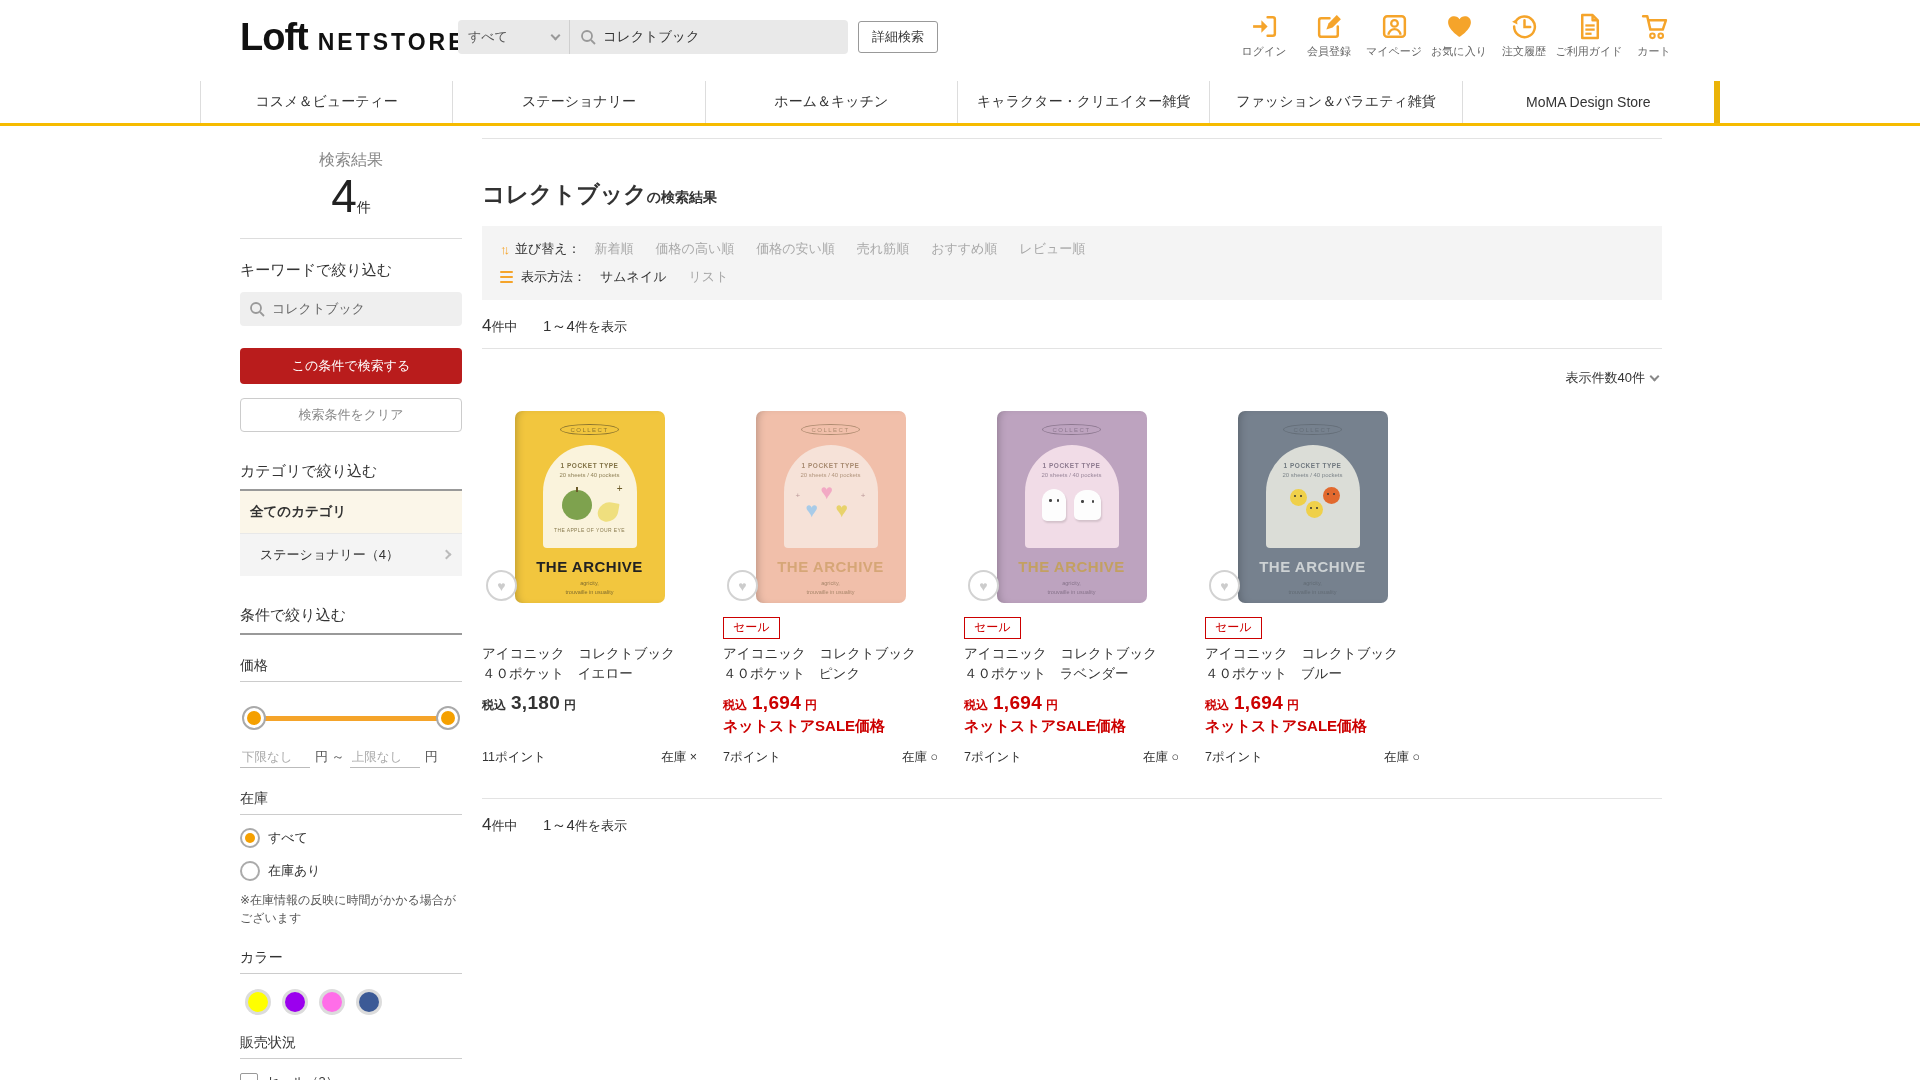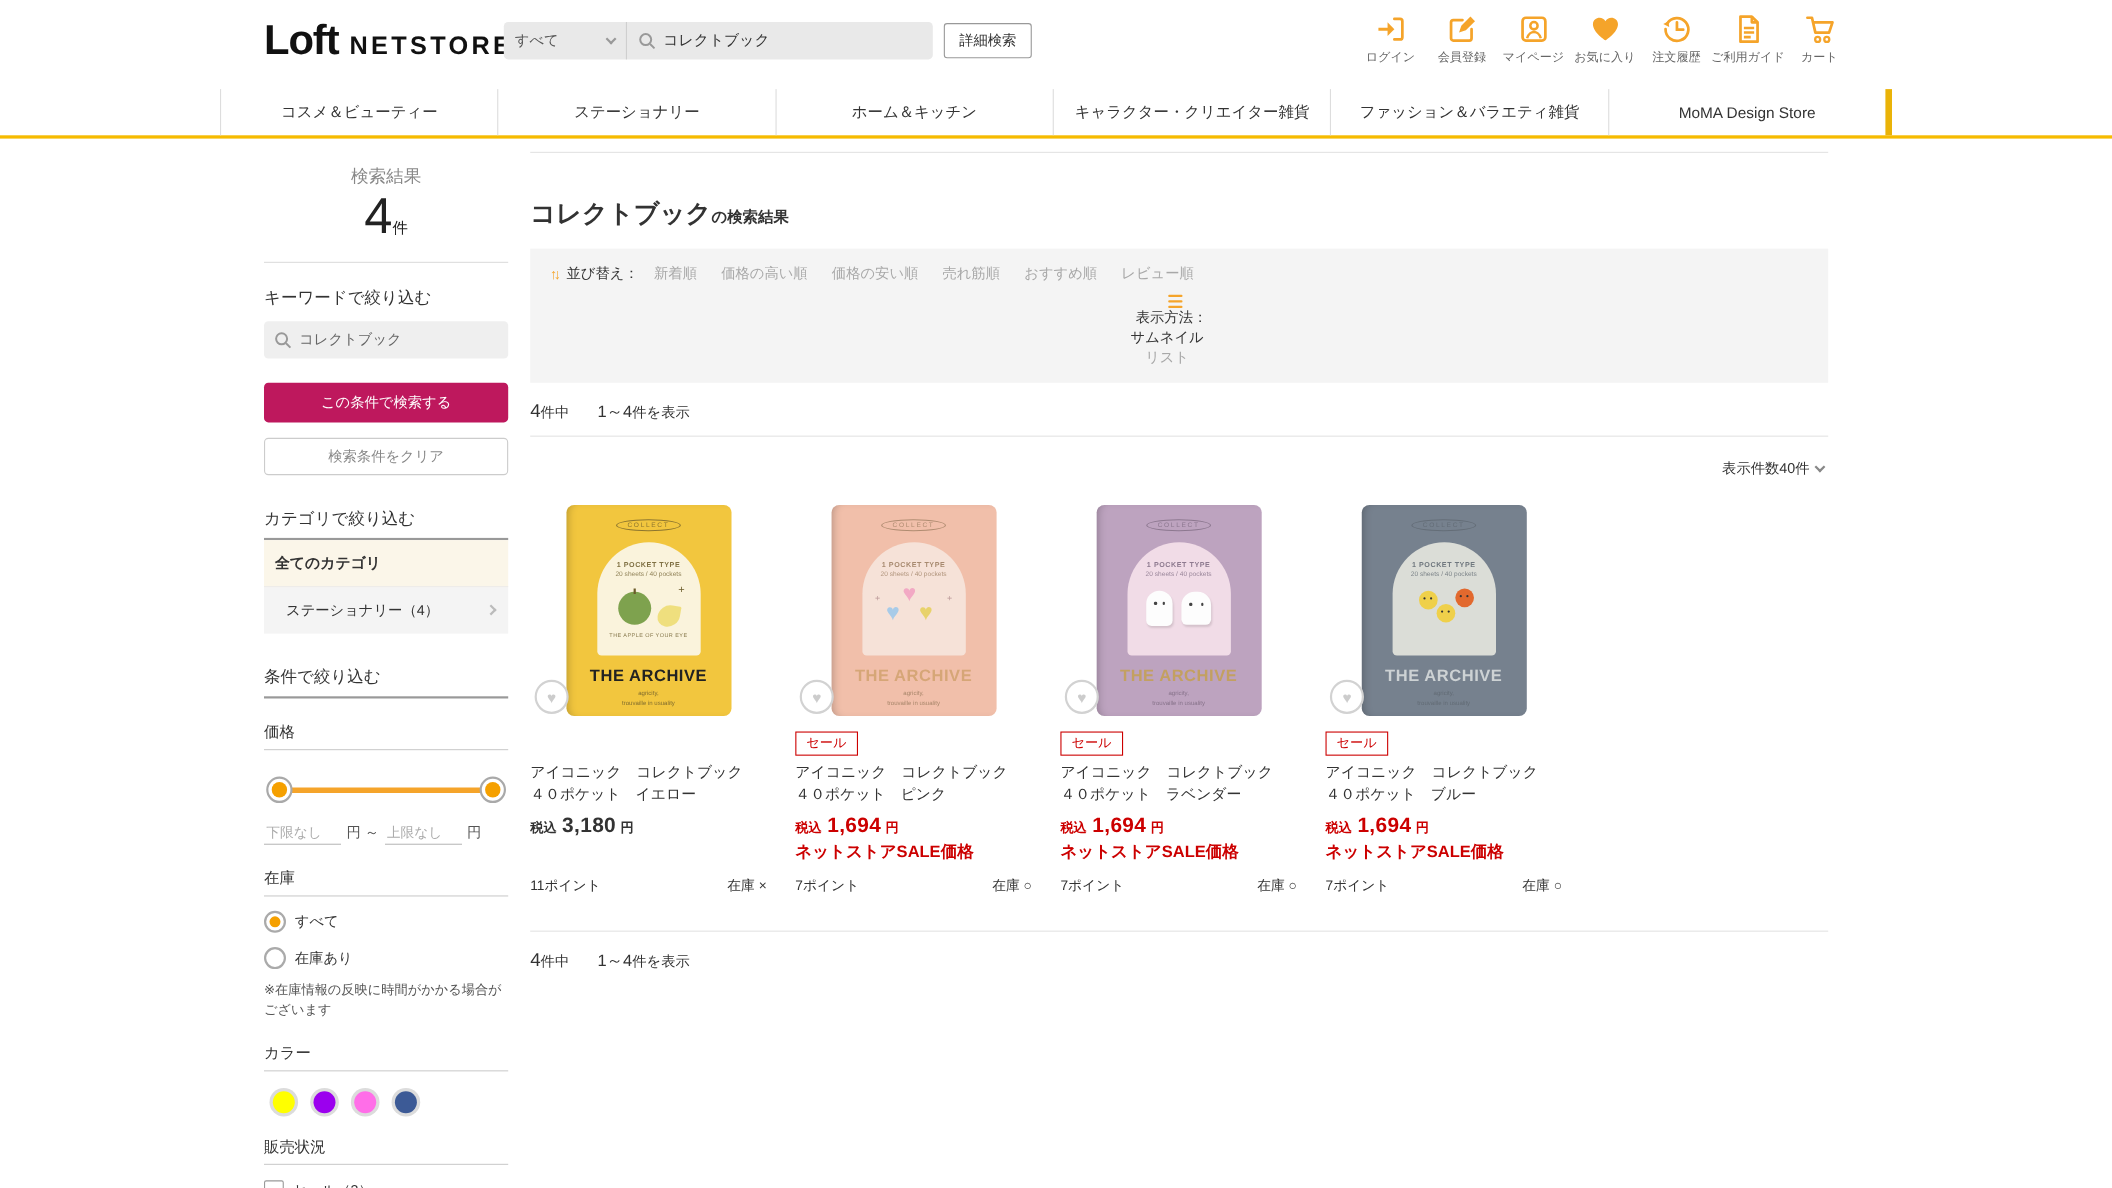--- a/index.html
+++ b/index.html
@@ -43,21 +43,21 @@
   .result-block { text-align:center; padding-top:12px; }
   .result-label { font-size:16px; color:#888; }
   .result-count { font-size:46px; color:#222; line-height:1.1; }
   .result-unit { font-size:14px; }
   .side-div { border-top:1px solid #DDD; margin:16px 0 0; }
   .side-h { font-size:15px; color:#333; margin-top:22px; }
   .kw-input-wrap { margin-top:12px; position:relative; }
   .kw-input { width:100%; height:34px; background:#EFEFEF; border:none; border-radius:4px;
      padding:0 8px 0 32px; font-size:13px; color:#666; outline:none; font-family:inherit; }
   .kw-mag { position:absolute; left:9px; top:9px; width:16px; height:16px; }
-  .btn-gray { width:100%; height:36px; background:#be185d; color:#fff; border:none; border-radius:4px;
+  .btn-gray { width:100%; height:36px; background:#b91c1c; color:#fff; border:none; border-radius:4px;
      font-size:13px; margin-top:22px; cursor:pointer; font-family:inherit; }
   .btn-outline { width:100%; height:34px; background:#fff; color:#888; border:1px solid #CCC;
      border-radius:4px; font-size:13px; margin-top:14px; cursor:pointer; font-family:inherit; }
   .side-h2 { font-size:15px; color:#333; margin-top:30px; padding-bottom:8px; border-bottom:2px solid #999; }
   .cat-all { background:#FBF6E9; padding:12px 10px; font-size:13.5px; font-weight:bold;
      border-bottom:1px solid #E8E8E8; cursor:pointer; }
   .cat-item { background:#F4F4F4; padding:12px 26px 12px 20px; font-size:13px; position:relative; cursor:pointer; }
   .cat-item .chev-r { position:absolute; right:12px; top:17px; width:7px; height:7px;
      border-right:2px solid #BBB; border-bottom:2px solid #BBB; transform:rotate(-45deg); }
   .filter-h { font-size:14px; color:#333; margin-top:22px; padding-bottom:6px; border-bottom:1px solid #CCC; }
@@ -84,21 +84,21 @@
   .checkbox { width:18px; height:18px; border:1px solid #999; border-radius:2px; background:#fff;
      margin-right:8px; flex:none; }
   .check-label { font-size:13px; }
 
   
   .page-title { margin-top:22px; }
   .pt-kw { font-size:23px; color:#333; }
   .pt-suffix { font-size:14px; color:#333; }
   .sort-box { background:#F4F4F4; margin-top:16px; padding:14px 18px; }
   .sort-row { display:flex; align-items:center; font-size:13px; }
-  .sort-row + .sort-row { margin-top:10px;flex-direction:column; }
+  .sort-row + .sort-row { margin-top:10px; }
   .updown { color:#F5A42A; font-weight:bold; letter-spacing:-3px; margin-right:8px; font-size:13px; }
   .list-icon { display:inline-flex; flex-direction:column; gap:3px; margin-right:8px; }
   .list-icon i { width:13px; height:2px; background:#F5A42A; border-radius:1px; }
   .sort-label { color:#333; margin-right:14px; white-space:nowrap; }
   .sort-opt { color:#A8A8A8; margin-right:22px; cursor:pointer; white-space:nowrap; }
   .view-opt-active { color:#333; margin-right:22px; cursor:pointer; }
   .count-row { margin:16px 0 12px; font-size:13px; color:#333; }
   .count-big { font-size:17px; }
   .count-range { font-size:15px; margin-left:22px; }
   .main-div { border-top:1px solid #E3E3E3; }

